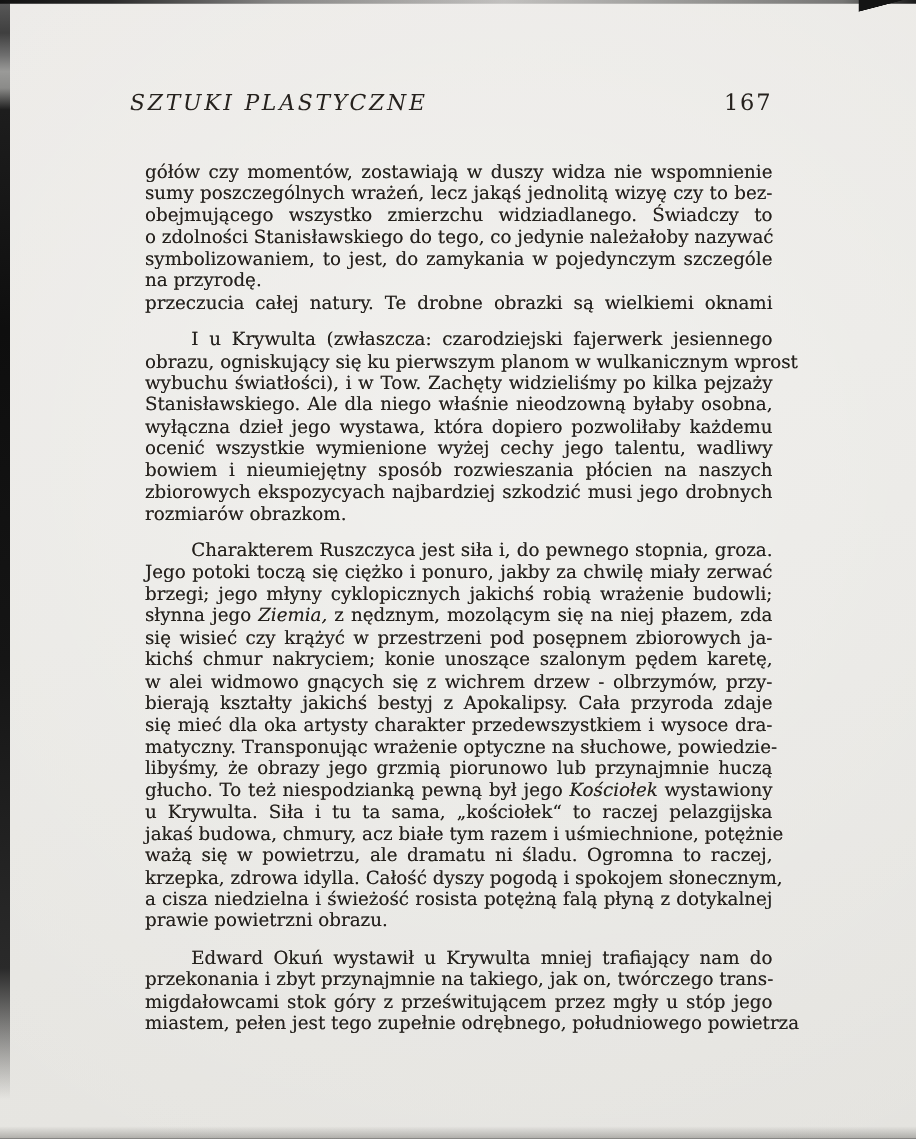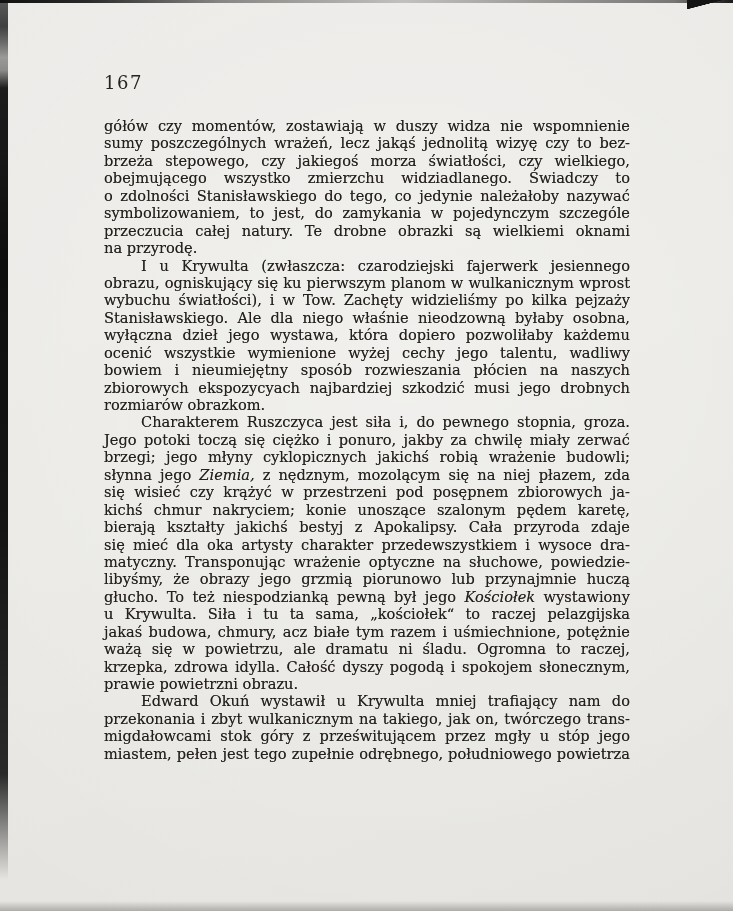--- a/index.html
+++ b/index.html
@@ -69,21 +69,21 @@
   }
   
   .textblock {
     position: absolute;
     left: 104px; top: 117px;
     width: 526px;
     color: #24201c;
     font-size: 14.6px;
     text-shadow: 0 0 0.5px rgba(36,32,28,0.55);
   }
-  .para { margin: 0; }
+  .para { margin: 12px; }
   .line {
     line-height: 17.45px;
     height: 17.45px;
     text-align: justify;
     text-align-last: justify;
     white-space: nowrap;
     overflow: visible;
   }
   .line.end {
     text-align-last: left;
@@ -96,63 +96,65 @@
 </head>
 <body>
 
 <div id="scan">
   <div class="edge-left"></div>
   <div class="edge-top"></div>
   <div class="edge-corner-tr"></div>
   <div class="edge-bottom"></div>
 
   <div class="header-row">
+    <span class="running-head">SZTUKI PLASTYCZNE</span>
     <span class="folio">167</span>
   </div>
 
   <div class="textblock">
       <div class="para">
         <div class="line"><span>gółów czy momentów, zostawiają w duszy widza nie wspomnienie</span></div>
         <div class="line"><span>sumy poszczególnych wrażeń, lecz jakąś jednolitą wizyę czy to bez-</span></div>
-        <div class="line"><span>brzeża stepowego, czy jakiegoś morza światłości, czy wielkiego,</span></div>
         <div class="line"><span>obejmującego wszystko zmierzchu widziadlanego. Świadczy to</span></div>
         <div class="line"><span>o zdolności Stanisławskiego do tego, co jedynie należałoby nazywać</span></div>
         <div class="line"><span>symbolizowaniem, to jest, do zamykania w pojedynczym szczególe</span></div>
+        <div class="line end"><span>na przyrodę.</span></div>
         <div class="line"><span>przeczucia całej natury. Te drobne obrazki są wielkiemi oknami</span></div>
-        <div class="line end"><span>na przyrodę.</span></div>
       </div>
       <div class="para">
         <div class="line indent"><span>I u Krywulta (zwłaszcza: czarodziejski fajerwerk jesiennego</span></div>
         <div class="line"><span>obrazu, ogniskujący się ku pierwszym planom w wulkanicznym wprost</span></div>
         <div class="line"><span>wybuchu światłości), i w Tow. Zachęty widzieliśmy po kilka pejzaży</span></div>
         <div class="line"><span>Stanisławskiego. Ale dla niego właśnie nieodzowną byłaby osobna,</span></div>
         <div class="line"><span>wyłączna dzieł jego wystawa, która dopiero pozwoliłaby każdemu</span></div>
         <div class="line"><span>ocenić wszystkie wymienione wyżej cechy jego talentu, wadliwy</span></div>
         <div class="line"><span>bowiem i nieumiejętny sposób rozwieszania płócien na naszych</span></div>
         <div class="line"><span>zbiorowych ekspozycyach najbardziej szkodzić musi jego drobnych</span></div>
         <div class="line end"><span>rozmiarów obrazkom.</span></div>
       </div>
       <div class="para">
         <div class="line indent"><span>Charakterem Ruszczyca jest siła i, do pewnego stopnia, groza.</span></div>
         <div class="line"><span>Jego potoki toczą się ciężko i ponuro, jakby za chwilę miały zerwać</span></div>
         <div class="line"><span>brzegi; jego młyny cyklopicznych jakichś robią wrażenie budowli;</span></div>
         <div class="line"><span>słynna jego </span><span class="it">Ziemia,</span><span> z nędznym, mozolącym się na niej płazem, zda</span></div>
         <div class="line"><span>się wisieć czy krążyć w przestrzeni pod posępnem zbiorowych ja-</span></div>
         <div class="line"><span>kichś chmur nakryciem; konie unoszące szalonym pędem karetę,</span></div>
+        <div class="line"><span>w alei widmowo gnących się z wichrem drzew - olbrzymów, przy-</span></div>
         <div class="line"><span>bierają kształty jakichś bestyj z Apokalipsy. Cała przyroda zdaje</span></div>
         <div class="line"><span>się mieć dla oka artysty charakter przedewszystkiem i wysoce dra-</span></div>
         <div class="line"><span>matyczny. Transponując wrażenie optyczne na słuchowe, powiedzie-</span></div>
         <div class="line"><span>libyśmy, że obrazy jego grzmią piorunowo lub przynajmnie huczą</span></div>
         <div class="line"><span>głucho. To też niespodzianką pewną był jego </span><span class="it">Kościołek</span><span> wystawiony</span></div>
         <div class="line"><span>u Krywulta. Siła i tu ta sama, „kościołek“ to raczej pelazgijska</span></div>
         <div class="line"><span>jakaś budowa, chmury, acz białe tym razem i uśmiechnione, potężnie</span></div>
         <div class="line"><span>ważą się w powietrzu, ale dramatu ni śladu. Ogromna to raczej,</span></div>
         <div class="line"><span>krzepka, zdrowa idylla. Całość dyszy pogodą i spokojem słonecznym,</span></div>
+        <div class="line"><span>a cisza niedzielna i świeżość rosista potężną falą płyną z dotykalnej</span></div>
         <div class="line end"><span>prawie powietrzni obrazu.</span></div>
       </div>
       <div class="para">
         <div class="line indent"><span>Edward Okuń wystawił u Krywulta mniej trafiający nam do</span></div>
-        <div class="line"><span>przekonania i zbyt wulkanicznym na takiego, jak on, twórczego trans-</span></div>
+        <div class="line"><span>przekonania i zbyt przynajmnie na takiego, jak on, twórczego trans-</span></div>
         <div class="line"><span>migdałowcami stok góry z prześwitującem przez mgły u stóp jego</span></div>
         <div class="line"><span>miastem, pełen jest tego zupełnie odrębnego, południowego powietrza</span></div>
       </div>
     </div>
 </div>
 
 </body></html>

